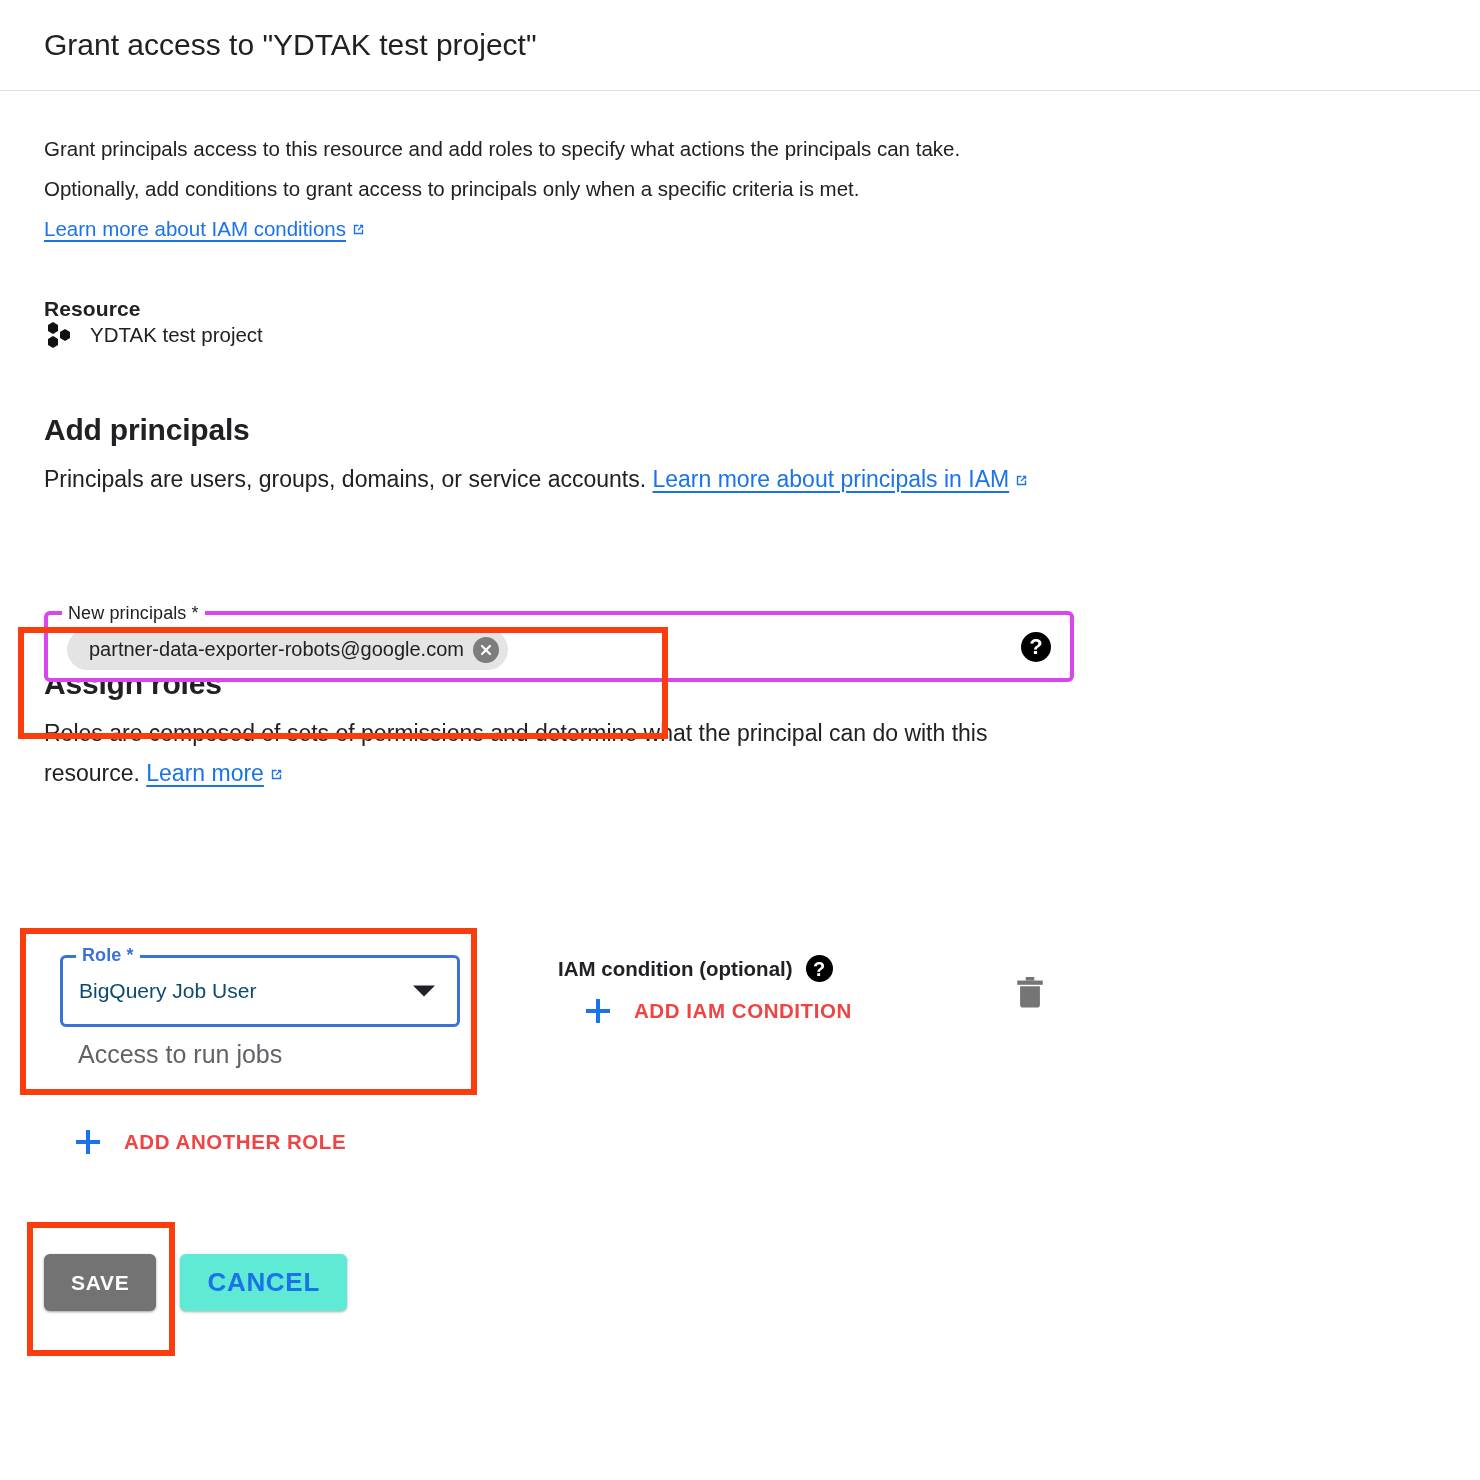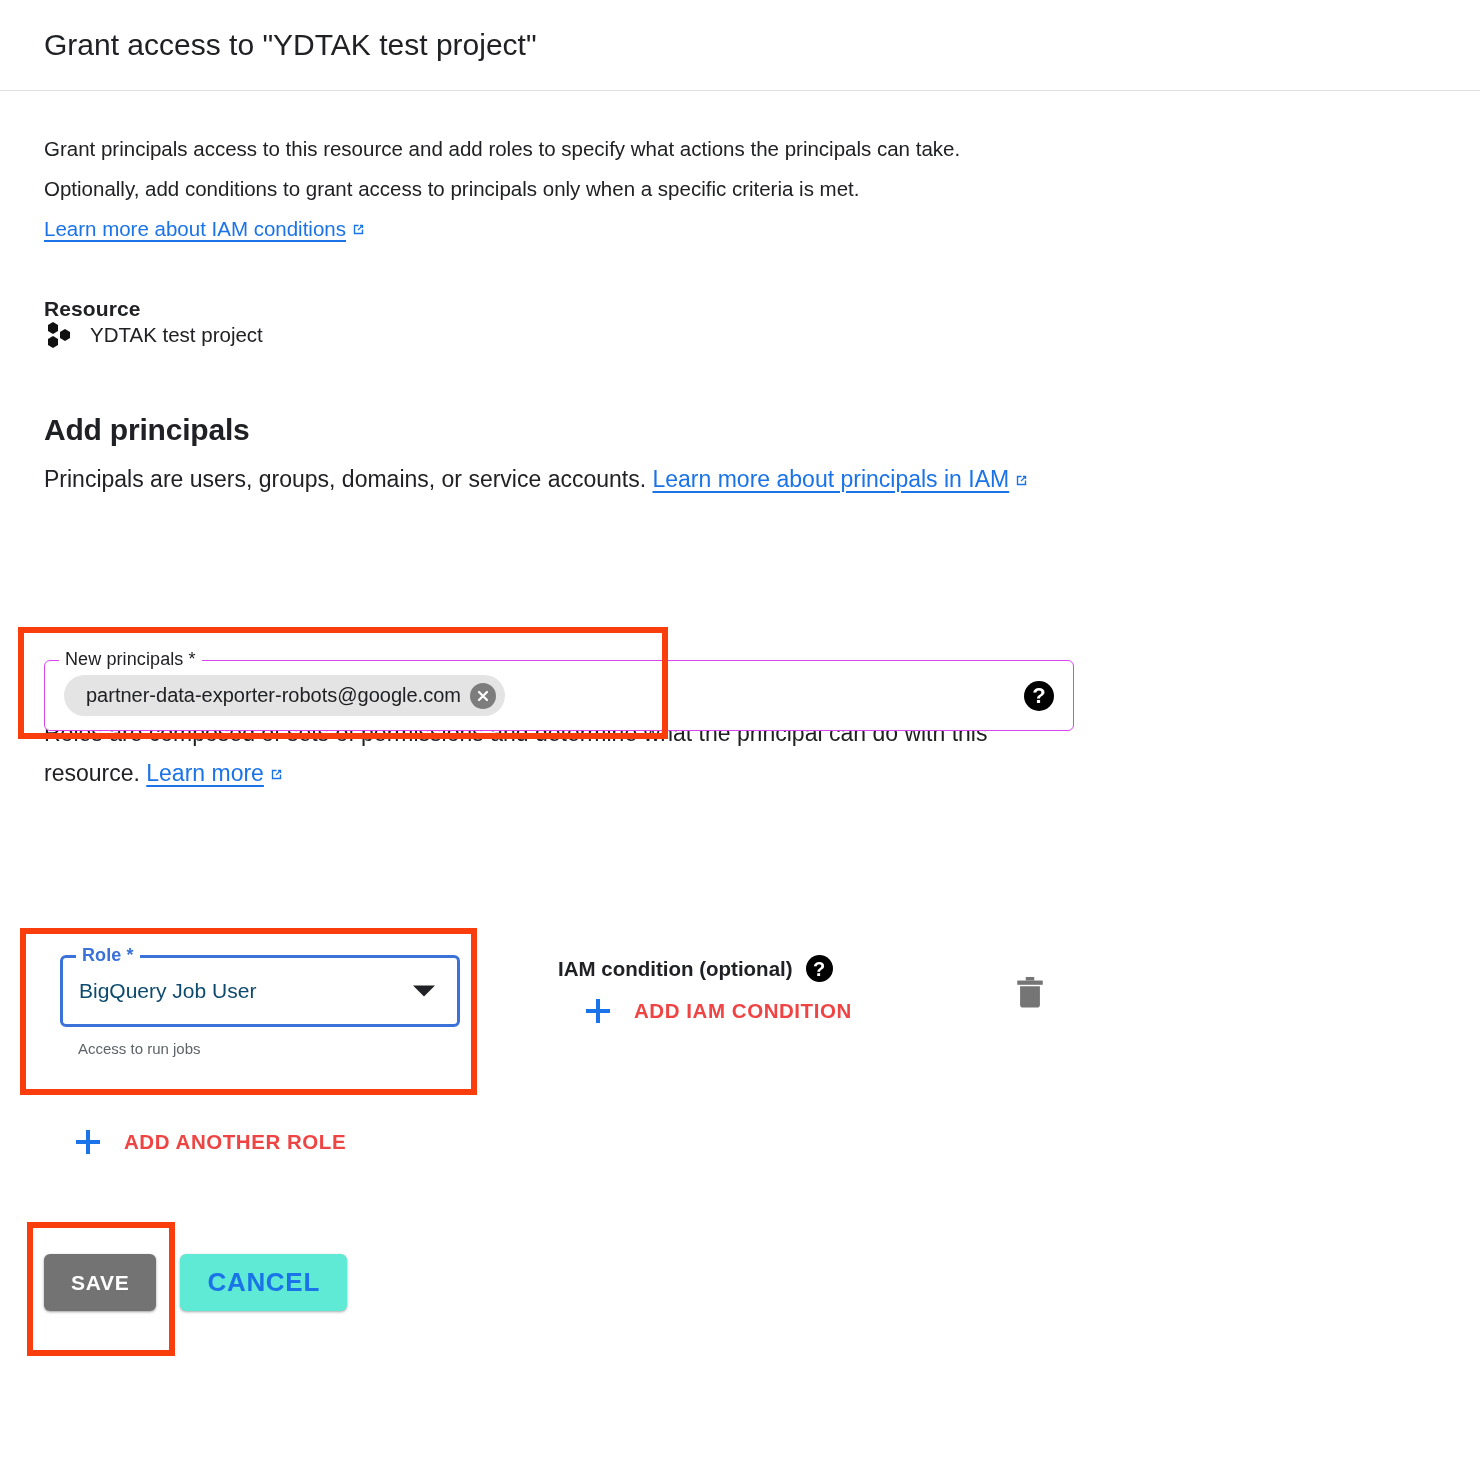--- a/index.html
+++ b/index.html
@@ -102,24 +102,24 @@
     z-index: 20;
   }
   #hl-principals { left: 18px; top: 627px; width: 650px; height: 112px; }
   #hl-role       { left: 20px; top: 928px; width: 457px; height: 167px; }
   #hl-save       { left: 27px; top: 1222px; width: 148px; height: 134px; }
 
   
   .principals-field {
     position: absolute;
     left: 44px;
-    top: 660px;
+    top: 611px;
     width: 1030px;
     height: 71px;
-    border: 1px solid #d946ef;
+    border: 4px solid #d946ef;
     border-radius: 6px;
     background: #ffffff;
   }
   .field-legend {
     position: absolute;
     top: -12px;
     left: 14px;
     background: #ffffff;
     padding: 0 6px;
     font-size: 18px;
@@ -206,21 +206,21 @@
     top: 50%;
     transform: translateY(-50%);
     width: 0; height: 0;
     border-left: 11px solid transparent;
     border-right: 11px solid transparent;
     border-top: 11px solid #202124;
   }
   .role-hint {
     margin-top: 13px;
     margin-left: 18px;
-    font-size: 15px;
+    font-size: 25px;
     color: #5f6368;
   }
 
   
   .iam-cond {
     position: absolute;
     left: 558px;
     top: 955px;
     width: 420px;
   }

